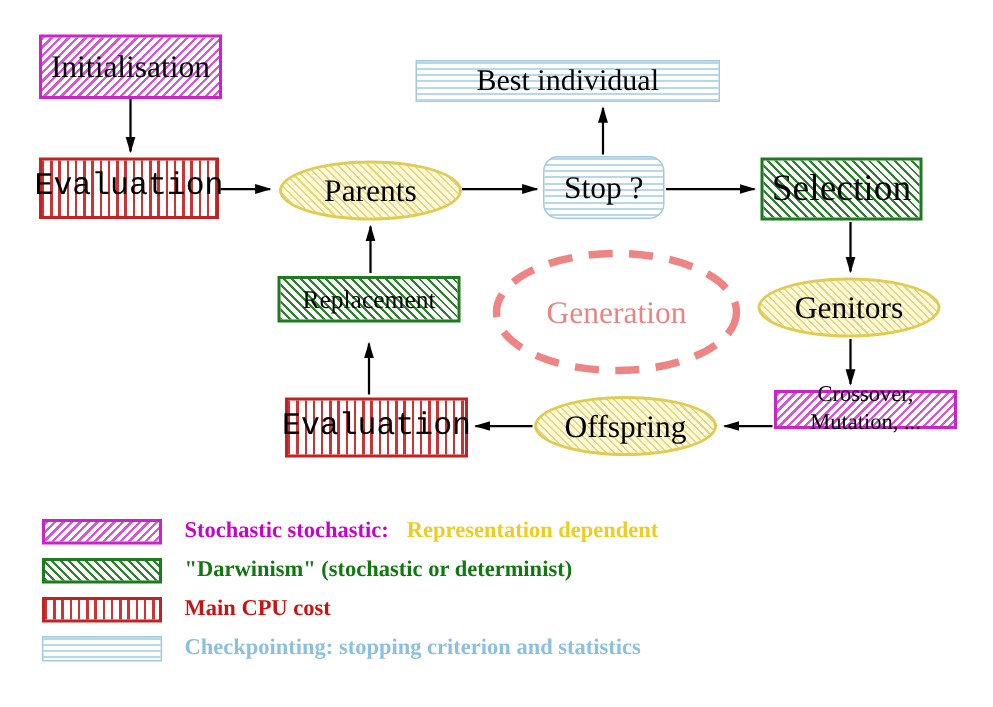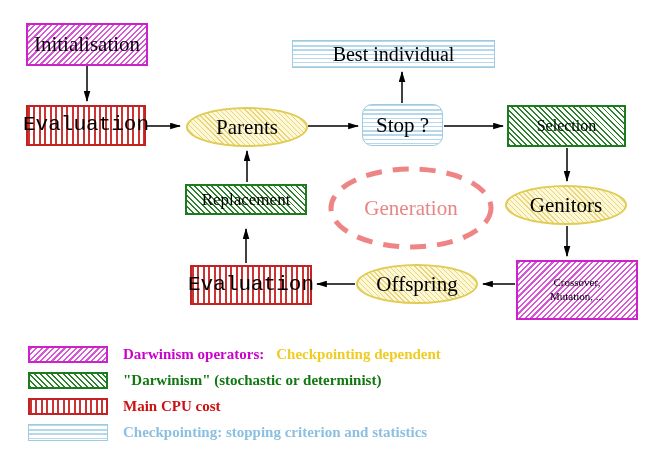--- a/index.html
+++ b/index.html
@@ -33,29 +33,29 @@
   .ellipse-yellow {
     border:2px solid #e0cc55; border-radius:50%;
     background:repeating-linear-gradient(45deg,#e8d57e 0 1px,#fdf8d8 1px 3.6px);
   }
   .overlay { position:absolute; left:0; top:0; pointer-events:none; }
 
   
   #n-init        { left:26px;  top:23px;  width:122px; height:43px; font-size:21px; }
   #n-eval-top    { left:26px;  top:105px; width:120px; height:41px; font-size:21px; }
   #n-parents     { left:186px; top:107px; width:122px; height:40px; font-size:21px; }
-  #n-best        { left:292px; top:40px;  width:203px; height:28px; font-size:20px; }
+  #n-best        { left:277px; top:40px;  width:203px; height:28px; font-size:20px; }
   #n-stop        { left:362px; top:104px; width:81px;  height:42px; font-size:21px; border-radius:10px; }
-  #n-selection   { left:507px; top:105px; width:119px; height:42px; font-size:16px; }
+  #n-selection   { left:507px; top:105px; width:108px; height:42px; font-size:25px; }
   #n-replacement { left:185px; top:184px; width:122px; height:31px; font-size:17px; }
   #n-genitors    { left:505px; top:185px; width:122px; height:40px; font-size:21px; }
   #n-generation  { left:330px; top:194px; width:162px; height:28px; font-size:21px; color:#e88484; }
   #n-eval-bottom { left:190px; top:265px; width:122px; height:40px; font-size:21px; }
   #n-offspring   { left:356px; top:264px; width:122px; height:40px; font-size:21px; }
-  #n-crossover   { left:516px; top:260px; width:122px; height:60px; font-size:11px; line-height:1.25; flex-direction:column; }
+  #n-crossover   { left:516px; top:260px; width:122px; height:26px; font-size:15px; line-height:1.25; flex-direction:column; }
 
   
   .legend-row { position:absolute; left:0; width:662px; height:17px; }
   .legend-swatch { position:absolute; left:28px; top:0; width:80px; height:17px; }
   .legend-text {
     position:absolute; left:123px; top:0; height:17px; display:flex; align-items:center;
     font-size:15px; font-weight:bold; white-space:nowrap;
   }
   #legend-row-0 { top:346px; }
   #legend-row-1 { top:372px; }
@@ -117,22 +117,22 @@
   <div class="node ellipse-yellow" id="n-offspring">Offspring</div>
 
   <div class="node hatch-magenta" id="n-crossover">
     <span>Crossover,</span>
     <span>Mutation, ...</span>
   </div>
 
   <div class="legend-row" id="legend-row-0">
     <div class="legend-swatch hatch-magenta"></div>
     <div class="legend-text">
-      <span class="t-magenta">Darwinism operators:</span>
-      <span class="t-gold">Checkpointing dependent</span>
+      <span class="t-magenta">Stochastic stochastic:</span>
+      <span class="t-gold">Representation dependent</span>
     </div>
   </div>
 
   <div class="legend-row" id="legend-row-1">
     <div class="legend-swatch hatch-green"></div>
     <div class="legend-text">
       <span class="t-green">"Darwinism" (stochastic or determinist)</span>
     </div>
   </div>
 

